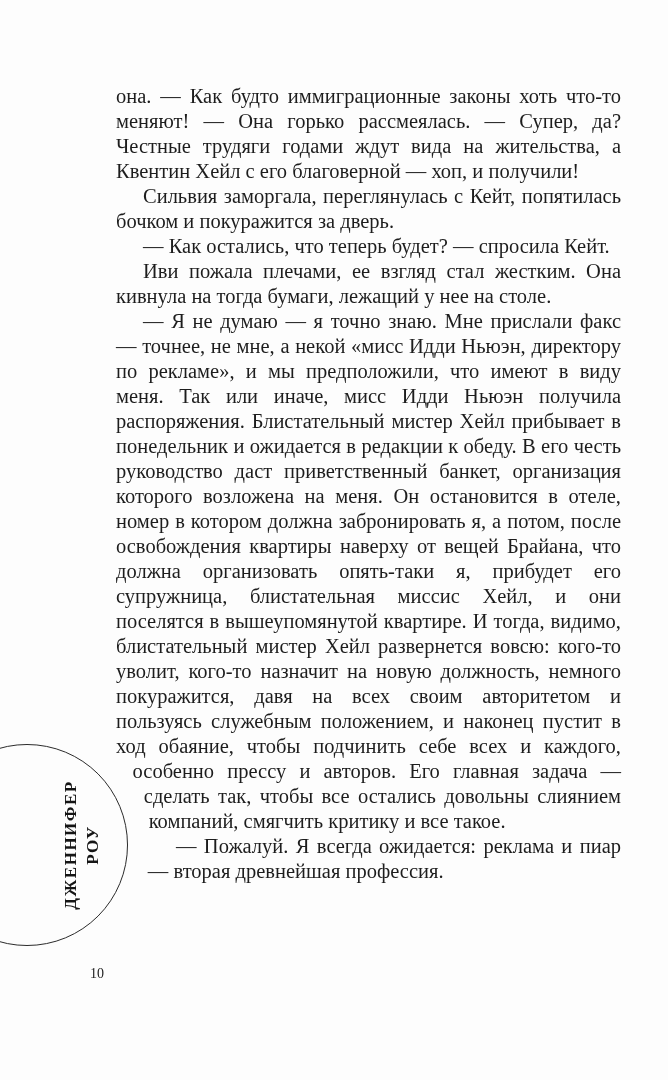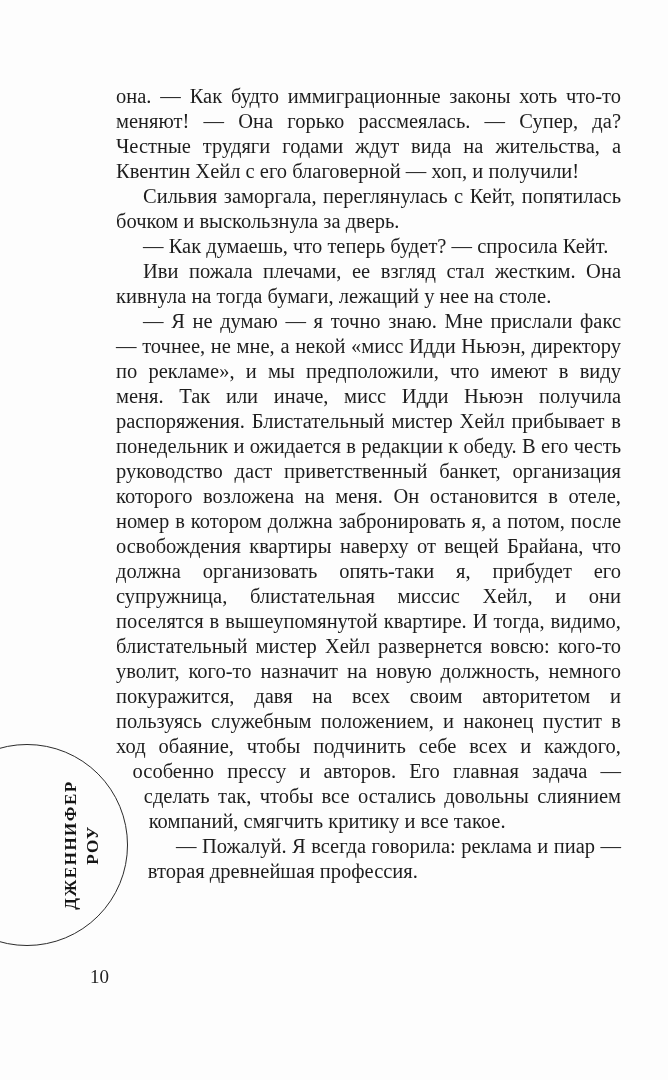--- a/index.html
+++ b/index.html
@@ -66,43 +66,43 @@
     font-size: 17px;
     line-height: 22px;
     letter-spacing: 1.5px;
     color: #151515;
   }
 
   .page-number {
     position: absolute;
     left: 90px;
     top: 966px;
-    font-size: 19px;
+    font-size: 14px;
     color: #222222;
   }
 </style>
 </head>
 <body>
 
 <div class="page">
 
   <div class="author-circle"></div>
 
   <div class="author-name">
     <div class="author-line">ДЖЕННИФЕР</div>
     <div class="author-line">РОУ</div>
   </div>
 
   <div class="text-col">
     <div class="float-spacer"></div>
     <div class="circle-wrap"></div>
 
     <p class="para no-indent">она. — Как будто иммиграционные законы хоть что-то меняют! — Она горько рассмеялась. — Супер, да? Честные трудяги годами ждут вида на жительства, а Квентин Хейл с его благоверной — хоп, и получили!</p>
-    <p class="para">Сильвия заморгала, переглянулась с Кейт, попятилась бочком и выскользнула за дверь.</p>
-    <p class="para">— Как думаешь, что теперь будет? — спросила Кейт.</p>
+    <p class="para">Сильвия заморгала, переглянулась с Кейт, попятилась бочком и покуражится за дверь.</p>
+    <p class="para">— Как остались, что теперь будет? — спросила Кейт.</p>
     <p class="para">Иви пожала плечами, ее взгляд стал жестким. Она кивнула на тогда бумаги, лежащий у нее на столе.</p>
     <p class="para">— Я не думаю — я точно знаю. Мне прислали факс — точнее, не мне, а некой «мисс Идди Ньюэн, директору по рекламе», и мы предположили, что имеют в виду меня. Так или иначе, мисс Идди Ньюэн получила распоряжения. Блистательный мистер Хейл прибывает в понедельник и ожидается в редакции к обеду. В его честь руководство даст приветственный банкет, организация которого возложена на меня. Он остановится в отеле, номер в котором должна забронировать я, а потом, после освобождения квартиры наверху от вещей Брайана, что должна организовать опять-таки я, прибудет его супружница, блистательная миссис Хейл, и они поселятся в вышеупомянутой квартире. И тогда, видимо, блистательный мистер Хейл развернется вовсю: кого-то уволит, кого-то назначит на новую должность, немного покуражится, давя на всех своим авторитетом и пользуясь служебным положением, и наконец пустит в ход обаяние, чтобы подчинить себе всех и каждого, особенно прессу и авторов. Его главная задача — сделать так, чтобы все остались довольны слиянием компаний, смягчить критику и все такое.</p>
-    <p class="para">— Пожалуй. Я всегда говорила: реклама и пиар — вторая древнейшая профессия.</p>
+    <p class="para">— Пожалуй. Я всегда ожидается: реклама и пиар — вторая древнейшая профессия.</p>
   </div>
 
   <div class="page-number">10</div>
 
 </div>
 
 </body></html>

